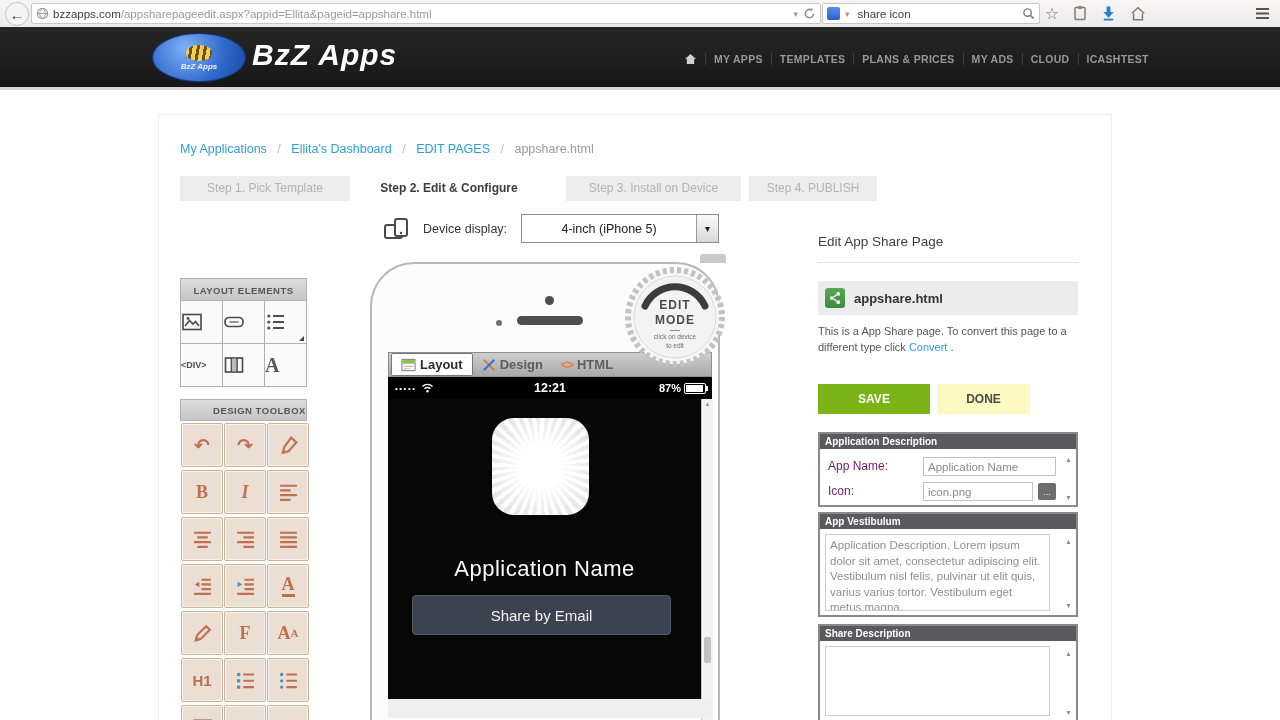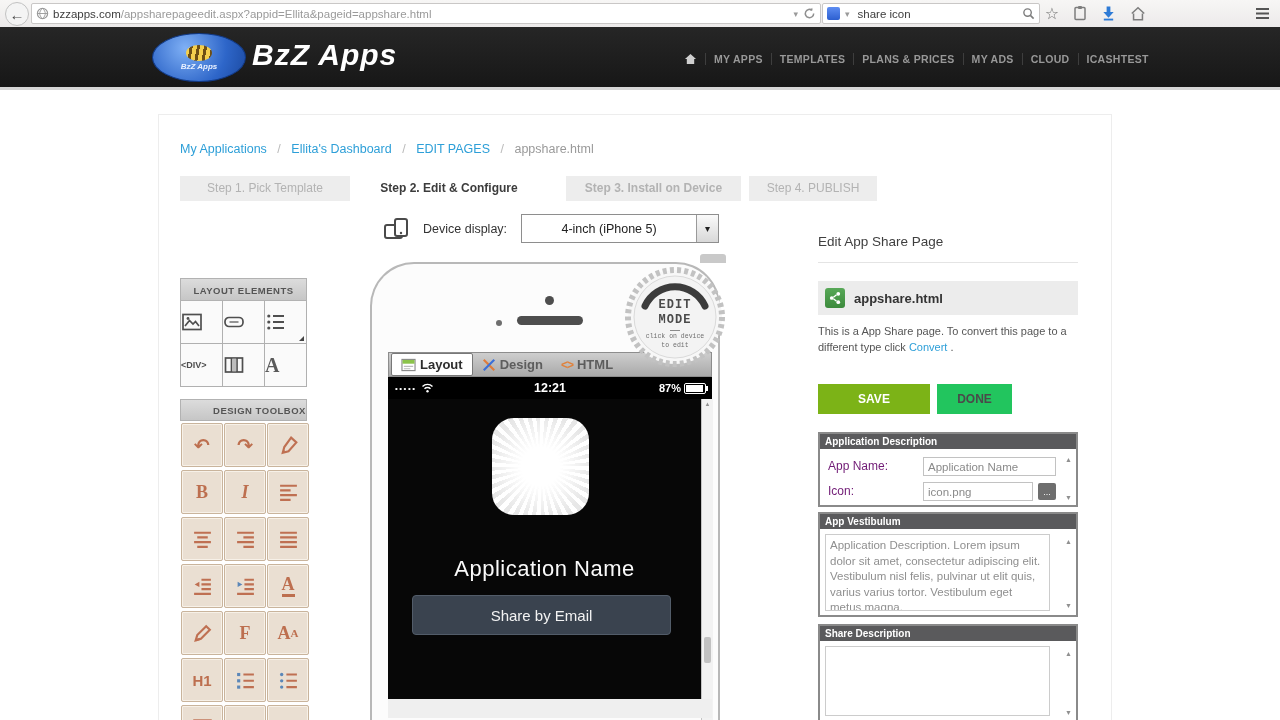--- a/index.html
+++ b/index.html
@@ -125,40 +125,40 @@
   .sbtn{position:absolute;left:24px;width:257px;height:38px;background:#3a434f;
         border:1px solid #525c69;border-radius:4px;color:#f2f2f2;font-size:15px;
         display:flex;align-items:center;justify-content:center;}
   .escroll{position:absolute;left:701px;top:399px;width:11px;height:321px;background:#f2f2f2;
            border-left:1px solid #c4c4c4;}
   .esup{position:absolute;left:0;top:2px;width:100%;text-align:center;font-size:6px;color:#909090;}
   .esthumb{position:absolute;left:2px;top:238px;width:7px;height:26px;background:#c2c2c2;border-radius:2px;}
   .phonefoot{position:absolute;left:388px;top:699px;width:324px;height:19px;background:#efefef;}
 
   
-  .badge{position:absolute;left:622px;top:264px;width:106px;height:106px;z-index:5;font-family:Liberation Mono, monospace;}
+  .badge{position:absolute;left:622px;top:264px;width:106px;height:106px;z-index:5;}
   .btxt{position:absolute;left:0;top:0;width:100%;height:100%;display:flex;flex-direction:column;
         align-items:center;justify-content:center;padding-top:14px;box-sizing:border-box;}
   .bl{font-size:12px;font-weight:bold;color:#4a4a4a;letter-spacing:1px;line-height:1.25;}
   .bdash{width:10px;border-top:1px solid #8a8a8a;margin:2px 0;}
   .bsub{font-size:6.5px;color:#6e6e6e;line-height:1.3;}
 
   
   .rptitle{position:absolute;left:818px;top:234px;font-size:13.5px;color:#3f3f3f;}
   .hr1{position:absolute;left:818px;top:262px;width:260px;border-top:1px solid #e4e4e4;}
   .filerow{position:absolute;left:818px;top:281px;width:260px;height:34px;background:#ececec;
            display:flex;align-items:center;}
   .shareic{width:20px;height:20px;border-radius:3px;margin-left:7px;
            background:linear-gradient(#58a858,#3c8a3c);display:flex;align-items:center;justify-content:center;}
   .filename{font-size:13px;font-weight:bold;color:#333;margin-left:9px;}
   .convpara{position:absolute;left:818px;top:324px;width:262px;font-size:11px;color:#555;line-height:1.45;}
   .convlink{color:#2d9fd8;text-decoration:none;}
   .savebtn{position:absolute;left:818px;top:384px;width:112px;height:30px;background:#7cb317;
            color:#fff;font-size:12px;font-weight:bold;display:flex;align-items:center;justify-content:center;}
-  .donebtn{position:absolute;left:937px;top:384px;width:75px;height:30px;background:#22c55e;
+  .donebtn{position:absolute;left:937px;top:384px;width:93px;height:30px;background:#fef9c3;
            color:#4a4a4a;font-size:12px;font-weight:bold;display:flex;align-items:center;justify-content:center;}
   .gpanel{position:absolute;left:818px;width:260px;border:2px solid #8a8a8a;background:#fff;box-sizing:border-box;}
   .ghead{height:15px;line-height:15px;background:#5a5a5c;color:#fff;font-size:10px;font-weight:bold;
          padding-left:5px;}
   .flabel{position:absolute;left:8px;font-size:12px;color:#701a75;}
   .finput{position:absolute;height:19px;border:1px solid #c2c2c2;font-size:11.5px;color:#8a8a8a;
           padding:0 4px;font-family:"Liberation Sans",sans-serif;box-sizing:border-box;background:#fff;}
   .browse{position:absolute;width:18px;height:17px;background:#6e6e6e;color:#fff;border-radius:2px;
           font-size:9px;display:flex;align-items:center;justify-content:center;}
   .sar{position:absolute;right:4px;font-size:7px;color:#909090;}
@@ -256,21 +256,21 @@
     <a class="crumb">Ellita's Dashboard</a>
     <span class="csep">/</span>
     <a class="crumb">EDIT PAGES</a>
     <span class="csep">/</span>
     <span class="ccur">appshare.html</span>
   </div>
 
   <div class="steps">
     <div class="step" style="width:170px;margin-right:4px;">Step 1. Pick Template</div>
     <div class="step active" style="width:190px;margin-right:22px;">Step 2. Edit &amp; Configure</div>
-    <div class="step" style="width:175px;margin-right:8px;font-weight:bold;">Step 3. Install on Device</div>
+    <div class="step" style="width:175px;margin-right:8px;">Step 3. Install on Device</div>
     <div class="step" style="width:128px;">Step 4. PUBLISH</div>
   </div>
 
   <div class="devrow">
     <span style="display:flex;">
       <svg width="28" height="26" viewBox="0 0 28 26">
           <rect x="2" y="9" width="17" height="13" rx="2" fill="none" stroke="#4a4a4a" stroke-width="2"></rect>
           <rect x="12" y="3" width="12" height="17" rx="2" fill="#fff" stroke="#4a4a4a" stroke-width="2"></rect>
           <circle cx="18" cy="17" r="1.2" fill="#4a4a4a"></circle>
         </svg>

